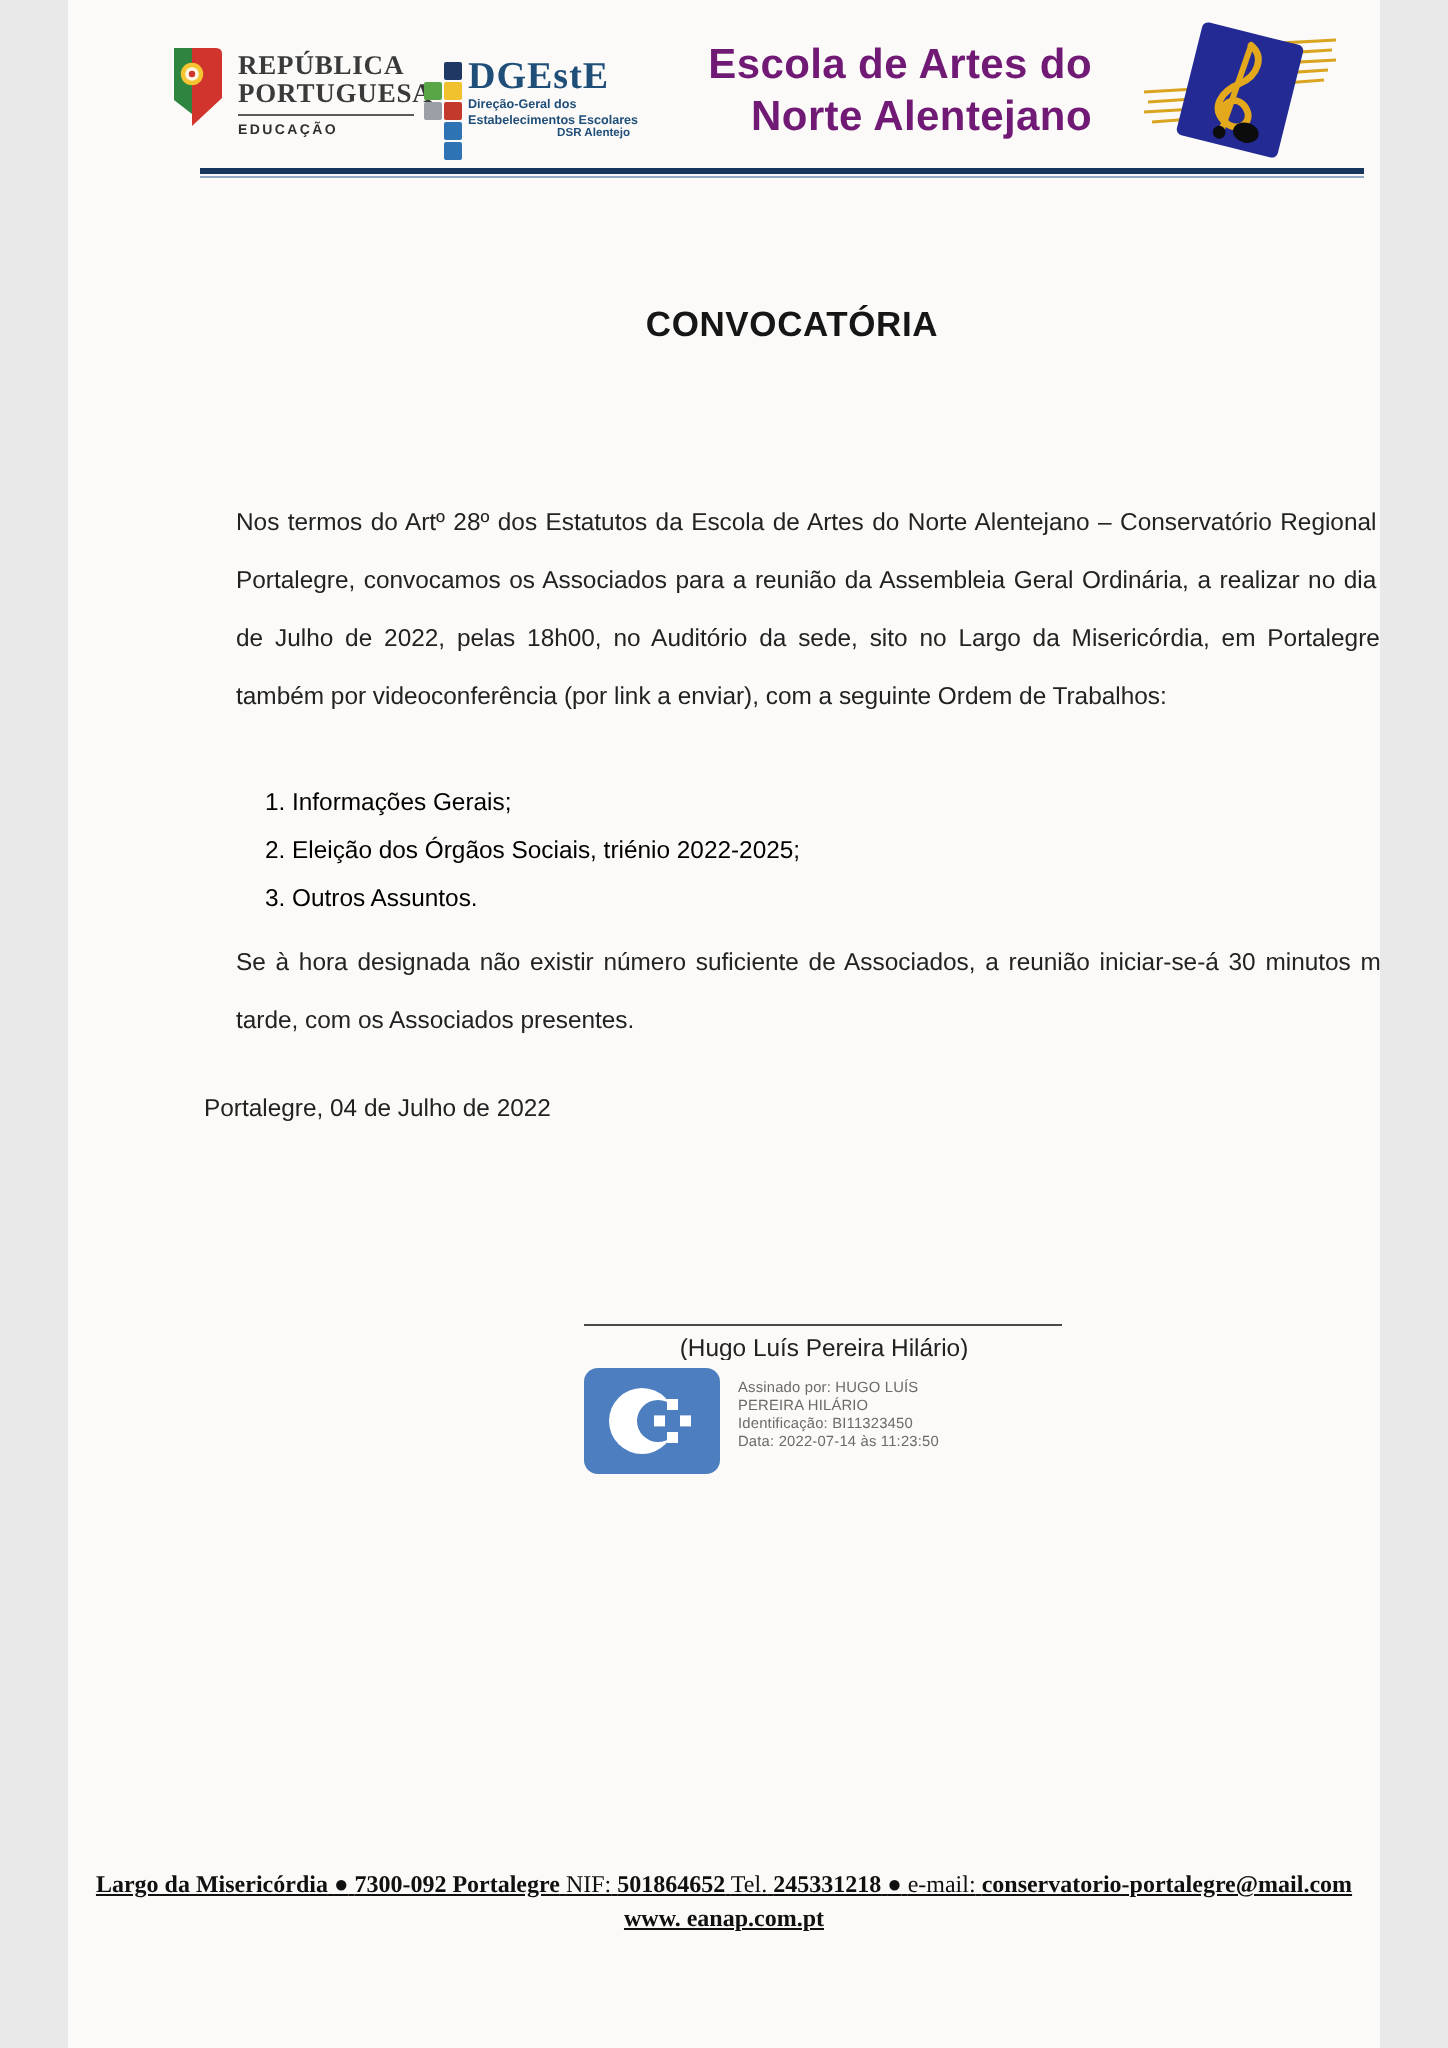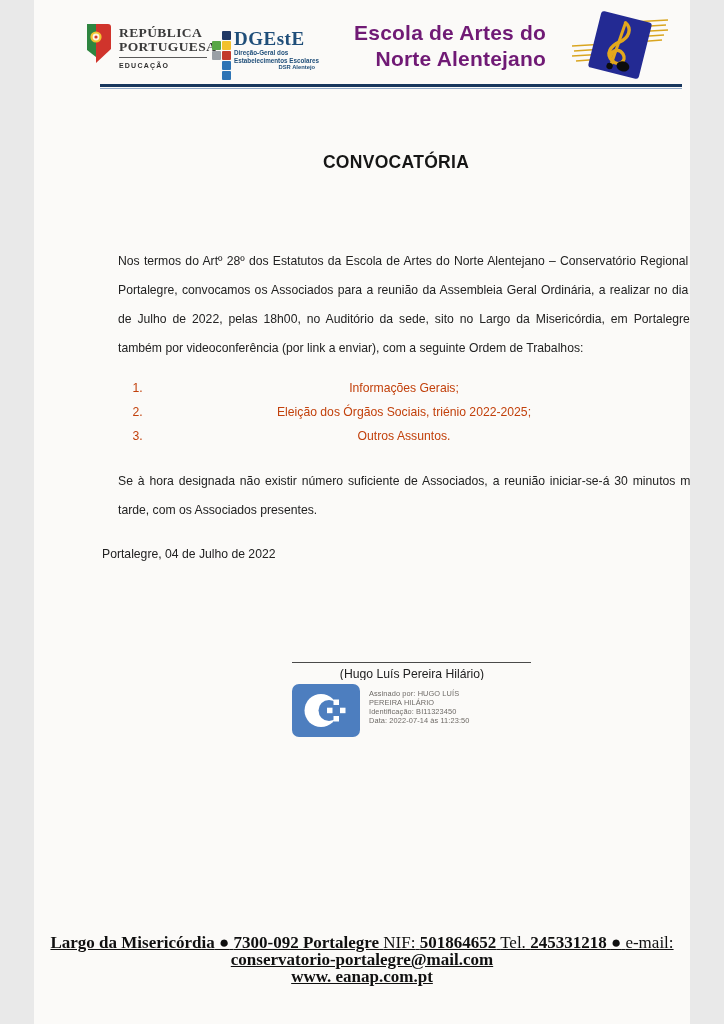--- a/index.html
+++ b/index.html
@@ -40,37 +40,37 @@
   .header-rule .r2{ height:1px; background:#92a9c6; margin-top:1px; }
 
   
   .main{ position:absolute; left:68px; top:140px; width:588px; height:760px; }
   .doc-title{ position:absolute; top:12px; left:0; width:100%; text-align:center;
     font-size:17.5px; font-weight:bold; letter-spacing:.3px; color:#161616; }
   .para{ position:absolute; left:16px; width:588px; font-size:12.2px; line-height:29px;
     text-align:justify; color:#222; }
   .p-intro{ top:107px; }
   .p-quorum{ top:327px; }
-  .agenda{ position:absolute; top:237px; left:0; width:560px; list-style:decimal;
-    padding-left:44px; font-size:12.2px; line-height:23.8px; color:#c2410c;text-align:center; }
+  .agenda{ position:absolute; top:250px; left:0; width:560px; list-style:decimal;
+    padding-left:44px; font-size:12.2px; line-height:23.8px; color:#000000; }
   .dateline{ position:absolute; top:400px; font-size:12.2px; line-height:29px; color:#222; }
 
   .sig-role{ position:absolute; top:477px; left:150px; width:320px; text-align:center;
     font-size:12.2px; line-height:18px; color:#222; }
   .sig-line{ position:absolute; top:522px; left:190px; width:239px; border-top:1px solid #4a4a4a; }
   .sig-name{ position:absolute; top:526px; left:175px; width:270px; text-align:center;
     font-size:12.2px; line-height:17px; height:14px; overflow:hidden; color:#222; }
 
   .stamp{ position:absolute; top:544px; left:190px; width:260px; display:flex; gap:9px;
     background:#fbfaf8; padding-bottom:4px; }
   .stamp-text{ padding-top:5px; font-size:7.4px; line-height:9px; color:#6e6a66; letter-spacing:.1px; }
 
   
   .footer{ position:absolute; left:0; right:0; top:934px; text-align:center;
-    font-family:"Liberation Serif","DejaVu Serif",serif; font-size:17px; line-height:17px; color:#101010; }
+    font-family:"Liberation Serif","DejaVu Serif",serif; font-size:12px; line-height:17px; color:#101010; }
   .footer .u{ text-decoration:underline; }
   .footer b{ font-weight:bold; }
   .footer .lbl{ font-weight:normal; }
   .footer .w2{ font-weight:bold; }
 </style>
 </head>
 <body>
 
 <div class="page">
 

